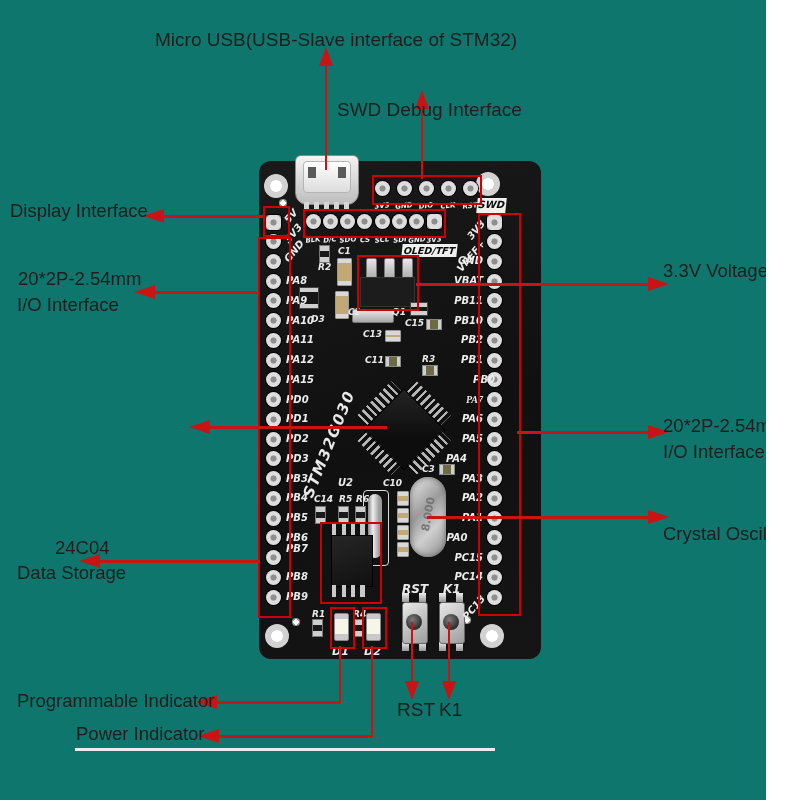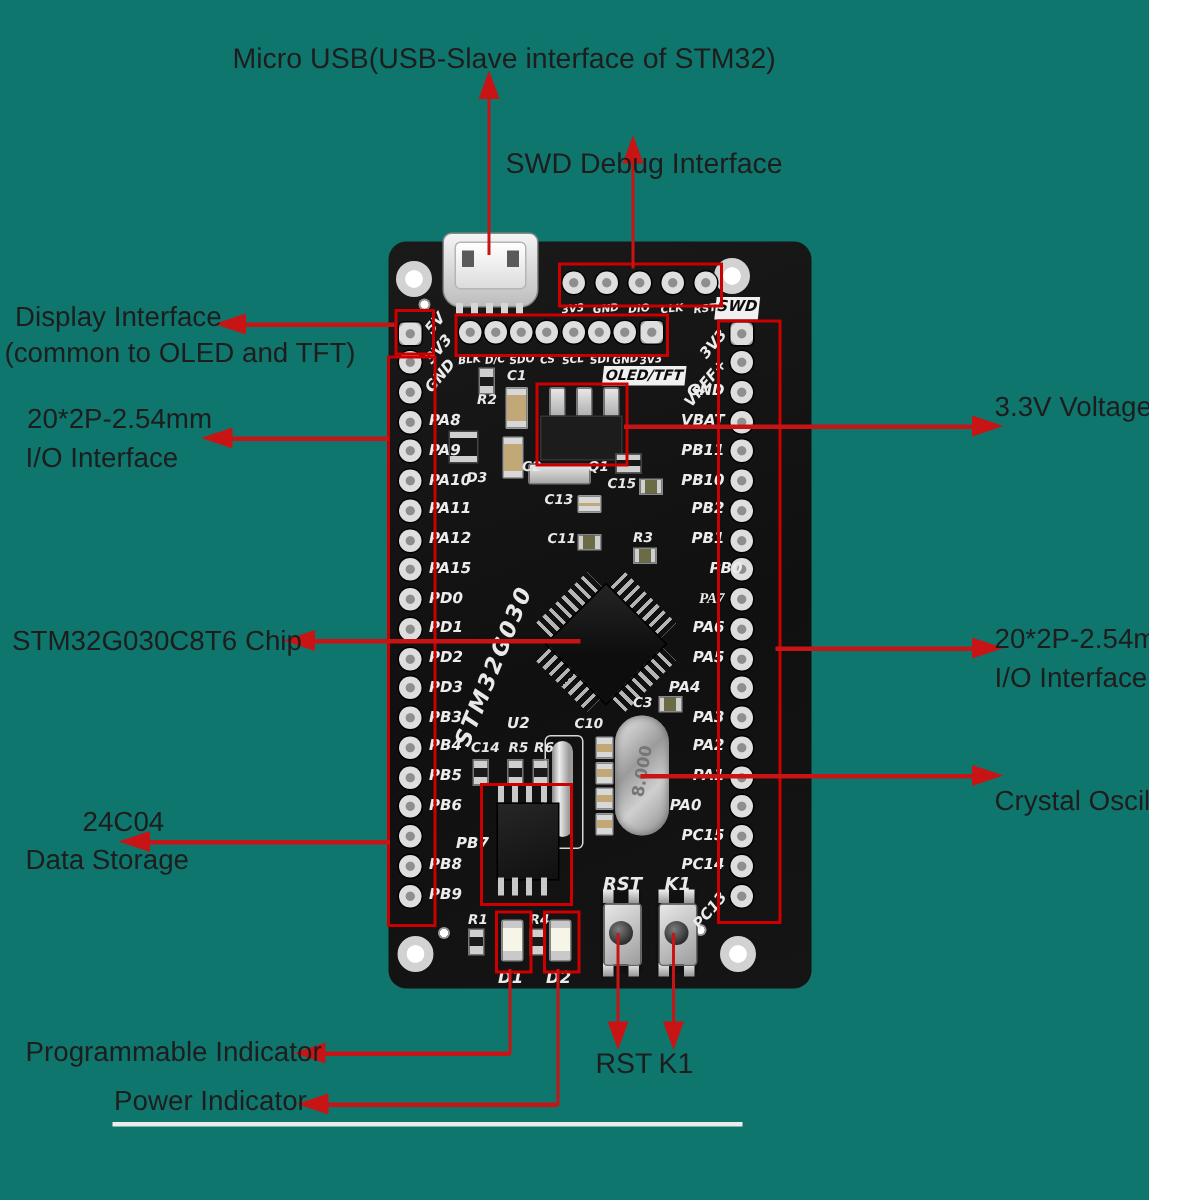--- a/index.html
+++ b/index.html
@@ -89,24 +89,22 @@
   .shadowline{position:absolute;left:75px;top:748px;width:420px;height:3px;background:#ececec;}
 </style>
 </head>
 <body>
 
 <div id="canvas">
 
   <div class="lab big" style="left:155px;top:29px;">Micro USB(USB-Slave interface of STM32)</div>
   <div class="lab big" style="left:337px;top:71px;margin-top:28px;">SWD Debug Interface</div>
   <div class="lab" style="left:10px;top:200px;">Display Interface</div>
-  <div class="lab" style="left:3px;top:224px;">(common to OLED and TFT)</div>
   <div class="lab" style="left:18px;top:268px;">20*2P-2.54mm</div>
   <div class="lab" style="left:17px;top:294px;">I/O Interface</div>
-  <div class="lab" style="left:8px;top:416px;">STM32G030C8T6 Chip</div>
   <div class="lab" style="left:55px;top:537px;">24C04</div>
   <div class="lab" style="left:17px;top:562px;">Data Storage</div>
   <div class="lab" style="left:663px;top:260px;">3.3V Voltage</div>
   <div class="lab" style="left:663px;top:415px;">20*2P-2.54mm</div>
   <div class="lab" style="left:663px;top:441px;">I/O Interface</div>
   <div class="lab" style="left:663px;top:523px;">Crystal Oscillator</div>
   <div class="lab" style="left:17px;top:690px;">Programmable Indicator</div>
   <div class="lab" style="left:76px;top:723px;">Power Indicator</div>
   <div class="lab big" style="left:397px;top:699px;">RST</div>
   <div class="lab big" style="left:439px;top:699px;">K1</div>
@@ -225,21 +223,21 @@
         <div class="pinlab" style="left: 27px; top: 291.88px;">PD3</div>
         <div class="pin" style="left: 6.5px; top: 310.12px;"></div>
         <div class="pinlab" style="left: 27px; top: 311.62px;">PB3</div>
         <div class="pin" style="left: 6.5px; top: 329.86px;"></div>
         <div class="pinlab" style="left: 27px; top: 331.36px;">PB4</div>
         <div class="pin" style="left: 6.5px; top: 349.6px;"></div>
         <div class="pinlab" style="left: 27px; top: 351.1px;">PB5</div>
         <div class="pin" style="left: 6.5px; top: 369.34px;"></div>
         <div class="pinlab" style="left: 27px; top: 370.84px;">PB6</div>
         <div class="pin" style="left: 6.5px; top: 389.08px;"></div>
-        <div class="pinlab" style="left: 27px; top: 396px; margin-left: 18px;">PB7</div>
+        <div class="pinlab" style="left: 27px; top: 382px;">PB7</div>
         <div class="pin" style="left: 6.5px; top: 408.82px;"></div>
         <div class="pinlab" style="left: 27px; top: 410.32px;">PB8</div>
         <div class="pin" style="left: 6.5px; top: 428.56px;"></div>
         <div class="pinlab" style="left: 27px; top: 430.06px;">PB9</div>
       </div>
     <div id="right-pins">
         <div class="pin sq" style="left: 228px; top: 53.5px;"></div>
         <div class="pinlab rlab diagr" style="left: 172px; top: 55px;">3V3</div>
         <div class="pin" style="left: 228px; top: 73.24px;"></div>
         <div class="pinlab rlab diagr" style="left: 172px; top: 74.74px;">VREF+</div>

